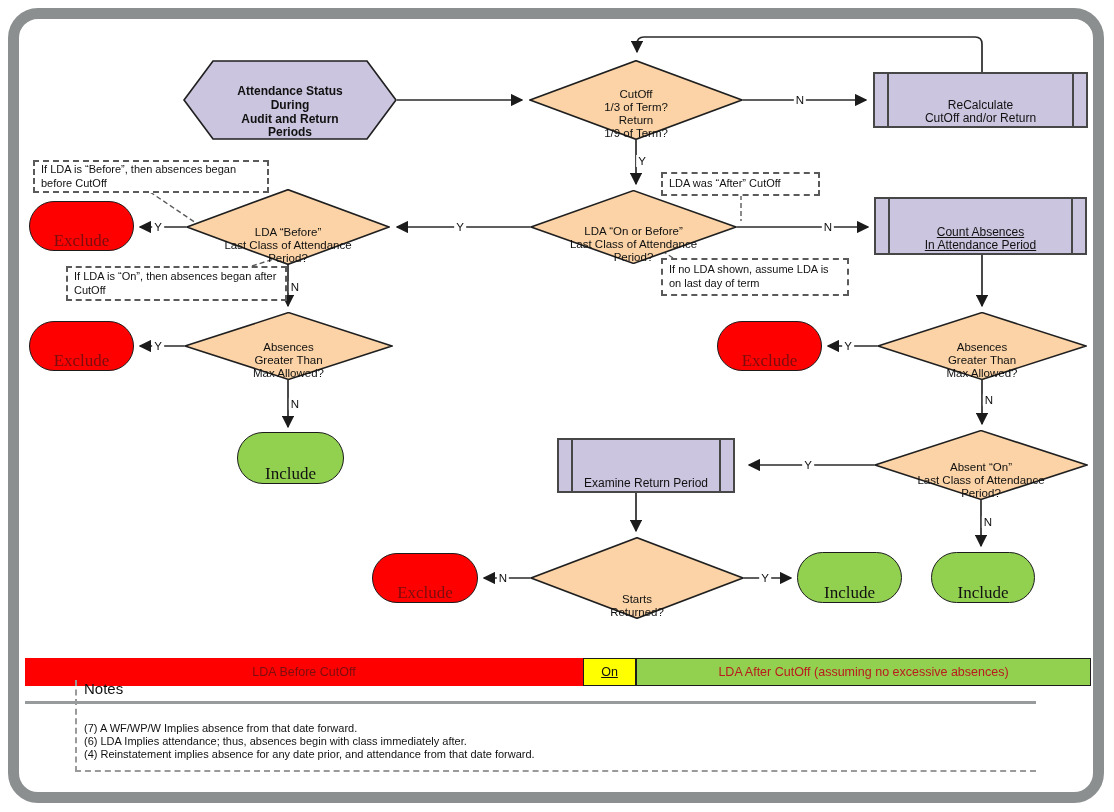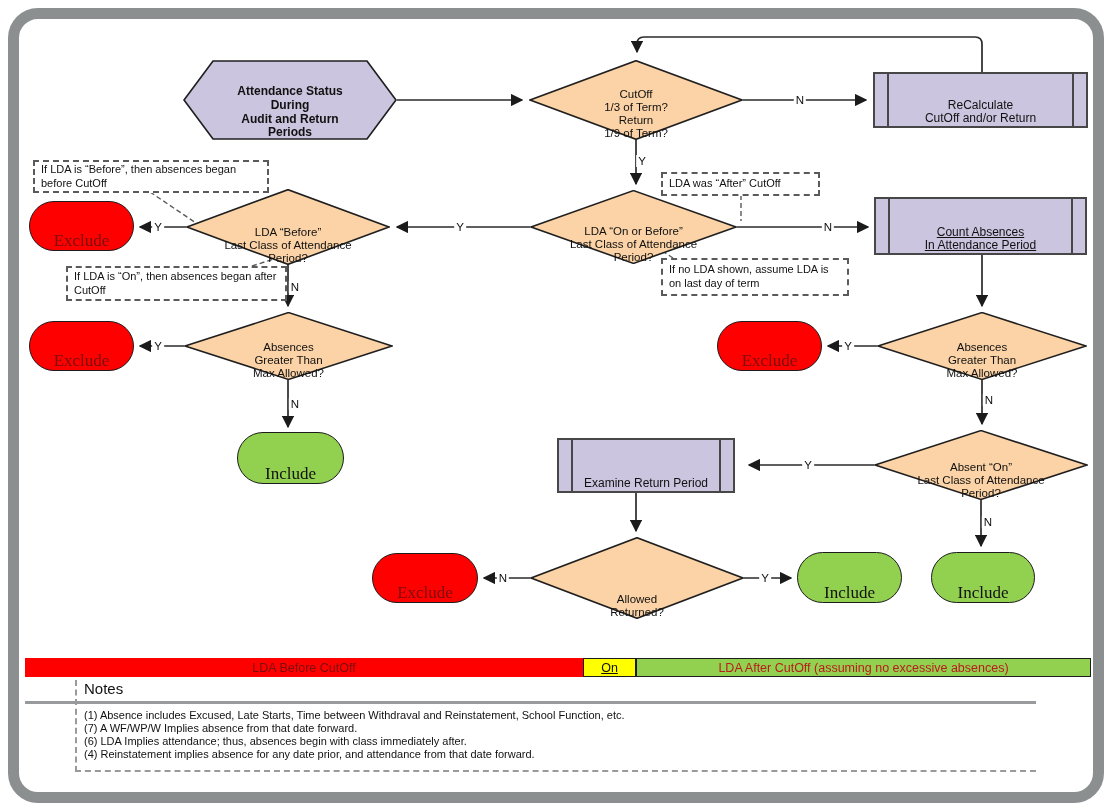--- a/index.html
+++ b/index.html
@@ -18,21 +18,21 @@
   .proc .bar{position:absolute;top:0;bottom:0;width:2px;background:#474747;}
   .proc .bar.l{left:12px;} .proc .bar.r{right:12px;}
   .stadium{border:1.8px solid #1c1c1c;border-radius:26px;font-size:17px;font-family:Liberation Serif, serif;}
   .stadium.red{background:#ff0000;color:#7a0d0d;}
   .stadium.green{background:#92d050;color:#111;}
   .callout{position:absolute;z-index:2;border:2px dashed #5a5a5a;background:#fff;
            font-size:11px;line-height:1.25;padding:2px 6px;display:flex;align-items:center;
            text-align:left;box-sizing:border-box;}
   .edge-label{position:absolute;z-index:3;transform:translate(-50%,-50%);background:#fff;
               padding:0 2px;font-size:11.5px;}
-  .seg{position:absolute;top:658px;height:19px;z-index:2;display:flex;align-items:center;
+  .seg{position:absolute;top:658px;height:28px;z-index:2;display:flex;align-items:center;
        justify-content:center;font-size:12.5px;box-sizing:border-box;}
   .seg.red{background:#ff0000;color:#7b0e0e;}
   .seg.yellow{background:#ffff00;border:1.6px solid #1c1c1c;color:#111;text-decoration:underline;}
   .seg.green{background:#92d050;border:1.6px solid #1c1c1c;color:#b91c1c;text-align:right;}
   .notes-heading{position:absolute;left:84px;top:680px;font-size:15px;z-index:2;}
   .notes-rule{position:absolute;left:25px;top:701px;width:1011px;height:3px;background:#979b9c;z-index:2;}
   .notes-vdash{position:absolute;left:75px;top:680px;height:92px;border-left:2px dashed #9a9a9a;z-index:2;}
   .notes-bdash{position:absolute;left:75px;top:770px;width:961px;border-top:2px dashed #9a9a9a;z-index:2;}
   .note-item{position:absolute;left:84px;font-size:11px;line-height:13px;z-index:2;white-space:nowrap;}
 </style>
@@ -178,21 +178,21 @@
   </div>
 
   <div class="node stadium green" style="left:931px;top:552px;width:104px;height:51px;">
     <span class="label">Include</span>
   </div>
 
   <div class="node diamond" style="left:530px;top:537px;width:214px;height:82px;">
     <svg class="shape-svg" viewBox="0 0 100 60" preserveAspectRatio="none">
       <polygon points="50,0.5 99.5,30 50,59.5 0.5,30" fill="#fbd3a6" stroke="#1f1f1f" stroke-width="1.6" vector-effect="non-scaling-stroke"></polygon>
     </svg>
-    <span class="label">Allowed
+    <span class="label">Starts
 Returned?</span>
   </div>
 
   <div class="node stadium red" style="left:372px;top:553px;width:106px;height:50px;">
     <span class="label">Exclude</span>
   </div>
 
   <div class="node stadium green" style="left:797px;top:552px;width:105px;height:51px;">
     <span class="label">Include</span>
   </div>
@@ -231,18 +231,17 @@
   <div class="seg yellow" style="left:583px;width:53px;">
     <span>On</span>
   </div>
   <div class="seg green" style="left:636px;width:455px;">
     <span>LDA After CutOff (assuming no excessive absences)</span>
   </div>
 
   <div class="notes-vdash"></div>
   <div class="notes-heading">Notes</div>
   <div class="notes-rule"></div>
-  <div class="note-item" style="top:709px;">(1) Absence includes Excused, Late Starts, Time between Withdraval and Reinstatement, School Function, etc.</div>
   <div class="note-item" style="top:722px;">(7) A WF/WP/W Implies absence from that date forward.</div>
   <div class="note-item" style="top:735px;">(6) LDA Implies attendance; thus, absences begin with class immediately after.</div>
   <div class="note-item" style="top:748px;">(4) Reinstatement implies absence for any date prior, and attendance from that date forward.</div>
   <div class="notes-bdash"></div>
 </div>
 
 </body></html>

